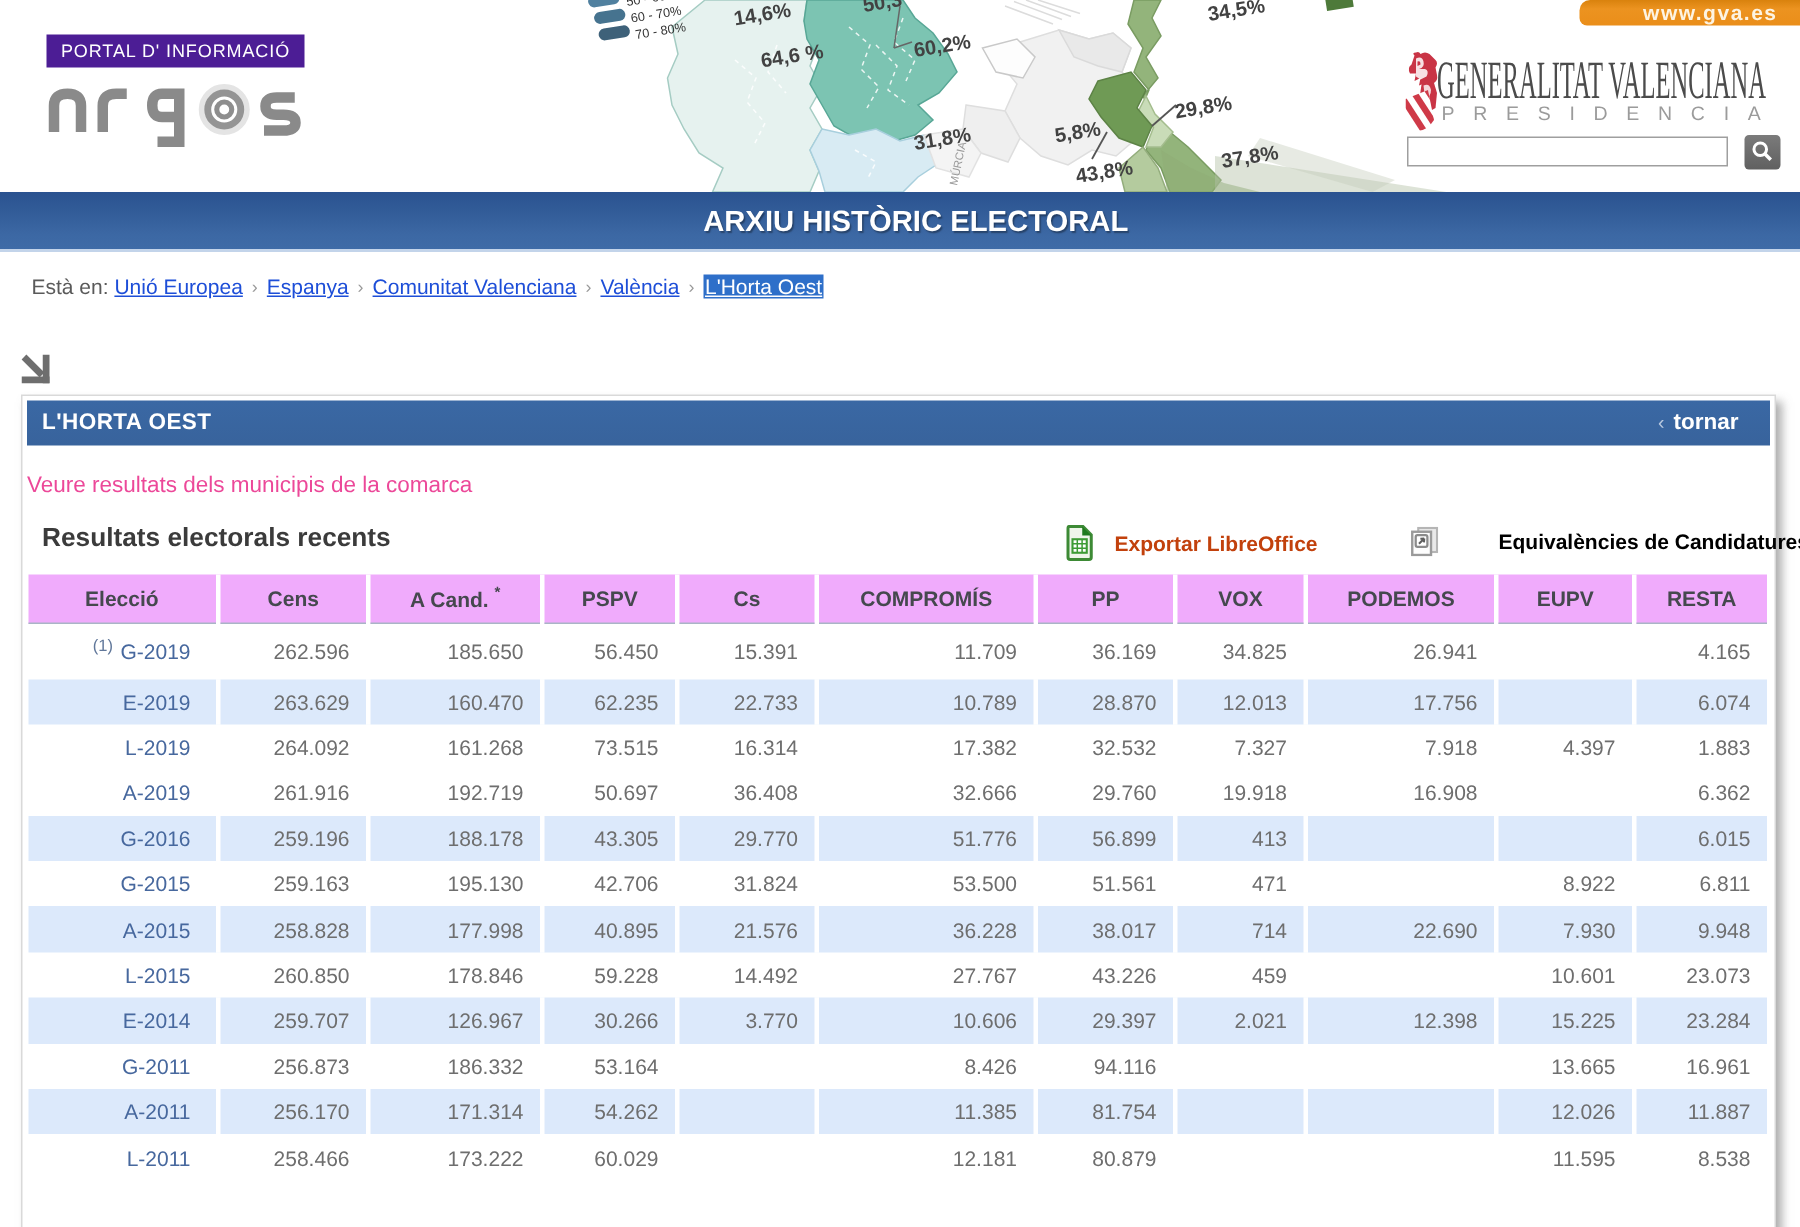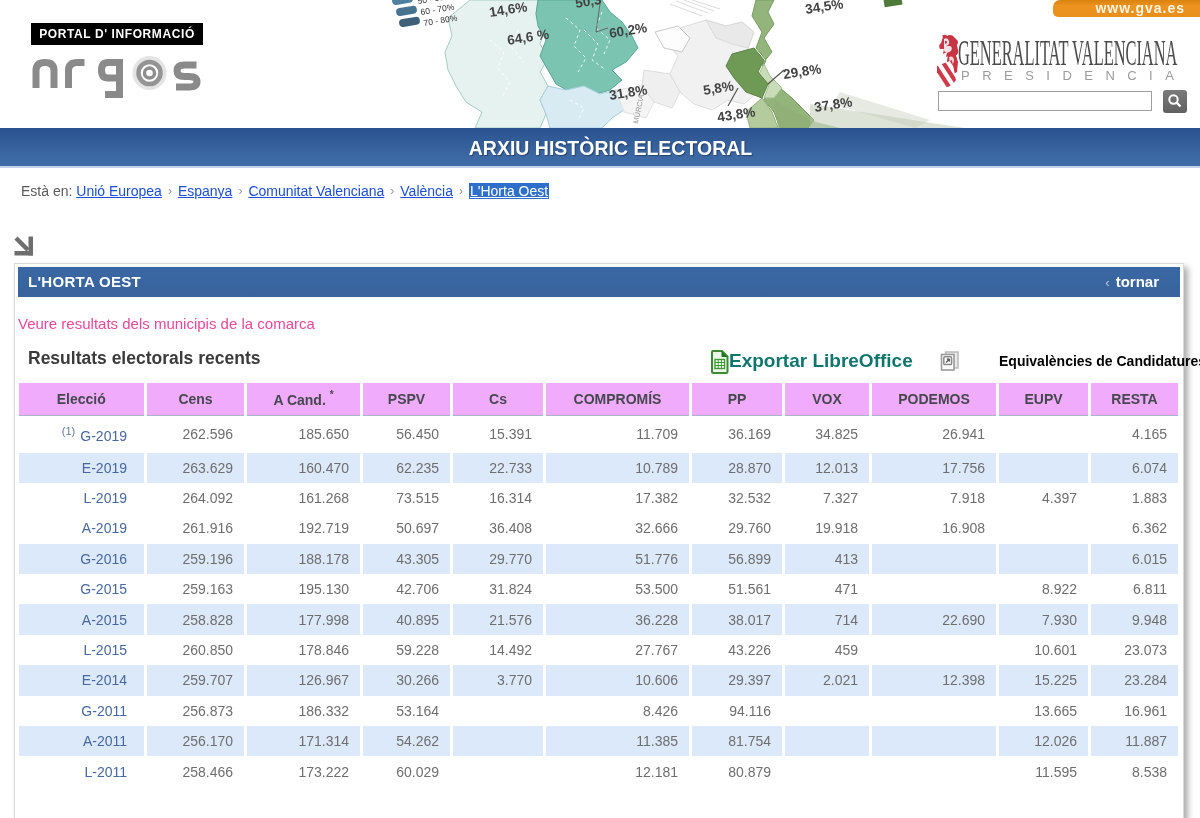--- a/index.html
+++ b/index.html
@@ -1,19 +1,19 @@
 <!DOCTYPE html>
 <html lang="ca"><head>
 <meta charset="utf-8">
 <title>Argos</title>
 <style>
 html,body{margin:0;padding:0;}
 body{width:1200px;height:818px;overflow:hidden;background:#fff;font-family:"Liberation Sans",sans-serif;position:relative;}
 #header{position:absolute;left:0;top:0;width:1200px;height:128px;background:#fff;}
-.portalbox{position:absolute;left:31px;top:23px;width:172px;height:22px;background:#000000;color:#fff;font-size:12px;font-weight:bold;letter-spacing:0.6px;text-align:center;line-height:23px;}
+.portalbox{position:absolute;left:31px;top:23px;width:172px;height:22px;background:#4c1d95;color:#fff;font-size:12px;font-weight:normal;letter-spacing:0.6px;text-align:center;line-height:23px;}
 #mapsvg{position:absolute;left:370px;top:0;}
 #gvlogo{position:absolute;left:936px;top:34px;}
 .gvtext{position:absolute;left:958px;top:40px;color:#4b4b4b;font-family:"Liberation Serif",serif;font-size:36px;line-height:26px;white-space:nowrap;transform:scaleX(0.455);transform-origin:0 0;letter-spacing:0;}
 .presid{position:absolute;left:961px;top:68px;width:213px;color:#9b9b9b;font-size:13px;font-weight:normal;display:flex;justify-content:space-between;}
 .searchbox{position:absolute;left:938px;top:91px;width:212px;height:18px;border:1px solid #9f9f9f;background:#fff;}
 .searchbtn{position:absolute;left:1163px;top:90px;width:24px;height:23px;background:linear-gradient(#7b7b7b,#606060);border-radius:3px;}
 .gvatab{position:absolute;left:1053px;top:0;width:147px;height:17px;background:linear-gradient(180deg,#d9820d 0%,#ec9320 35%,#ea8e1a 100%);border-radius:7px 0 0 5px;color:#fdf4e3;font-weight:bold;font-size:14px;line-height:17px;text-align:right;padding-right:15px;box-sizing:border-box;letter-spacing:1px;}
 #bluebar{position:absolute;left:0;top:128px;width:1200px;height:38px;background:linear-gradient(180deg,#2a5290 0%,#315b97 30%,#3c68a4 75%,#3e6ba7 100%);border-bottom:2px solid #c3d4ea;box-sizing:content-box;}
 #bluebar .t{color:#fff;font-weight:bold;font-size:19.5px;line-height:41px;padding-left:21px;letter-spacing:0;text-shadow:1px 1px 1px rgba(0,0,0,0.35);text-align:center;}
 #crumbs{position:absolute;left:21px;top:183px;font-size:14px;color:#5a5a5a;}
@@ -22,21 +22,21 @@
 #crumbs .sel{background:#2e6fc9;color:#fff;text-decoration:underline;padding:0 1px;}
 #arrowico{position:absolute;left:14px;top:235px;}
 #panel{position:absolute;left:14px;top:263px;width:1162px;height:760px;border:1px solid #d9d9d9;padding:3px;background:#fff;box-shadow:4px 4px 6px rgba(105,105,105,0.55);}
 .phead{position:absolute;left:3px;top:3px;width:1162px;height:30px;background:linear-gradient(#3a68a4,#38639c);color:#fff;box-sizing:border-box;}
 .phead .l{position:absolute;left:10px;top:0;line-height:30px;font-weight:bold;font-size:15px;letter-spacing:0.3px;}
 .phead .r{position:absolute;right:21px;top:0;line-height:30px;font-weight:bold;font-size:15px;}
 .phead .r .lt{color:#b9c9df;font-weight:normal;font-size:13px;margin-right:6px;}
 .veure{position:absolute;left:3px;top:51px;font-size:15px;color:#ec4899;}
 .rtitle{position:absolute;left:13px;top:84px;font-size:17.5px;font-weight:bold;color:#3b3b3b;}
 .explo{position:absolute;left:695px;top:86px;}
-.explo span{position:relative;top:-7px;font-size:19px;font-weight:bold;color:#0f766e;white-space:nowrap;}
+.explo span{position:relative;top:-7px;margin-left:14px;font-size:14px;font-weight:bold;color:#c2410c;white-space:nowrap;}
 .equiv{position:absolute;left:925px;top:86px;white-space:nowrap;}
 .equiv span{position:relative;top:-5px;margin-left:12px;font-size:14px;font-weight:bold;color:#000000;white-space:nowrap;padding-left:27px;}
 table.res{position:absolute;left:3.5px;top:119px;border-collapse:collapse;table-layout:fixed;width:1158px;}
 table.res th{background:#f0abfc;color:#45484e;font-size:14px;font-weight:bold;text-align:center;height:32px;border-bottom:1px solid #a9b5c6;border-right:3px solid #fff;padding:0;}
 table.res th.last{border-right:none;}
 table.res td{color:#6e6e6e;font-size:14px;text-align:right;padding:0 11px 0 0;height:30.4px;border-right:3px solid #fff;}
 table.res td.last{border-right:none;}
 table.res tbody tr:first-child td{height:36.5px;}
 table.res tbody tr.b td{background:#dce9fb;}
 table.res td.el{padding-right:17px;color:#47689e;}

